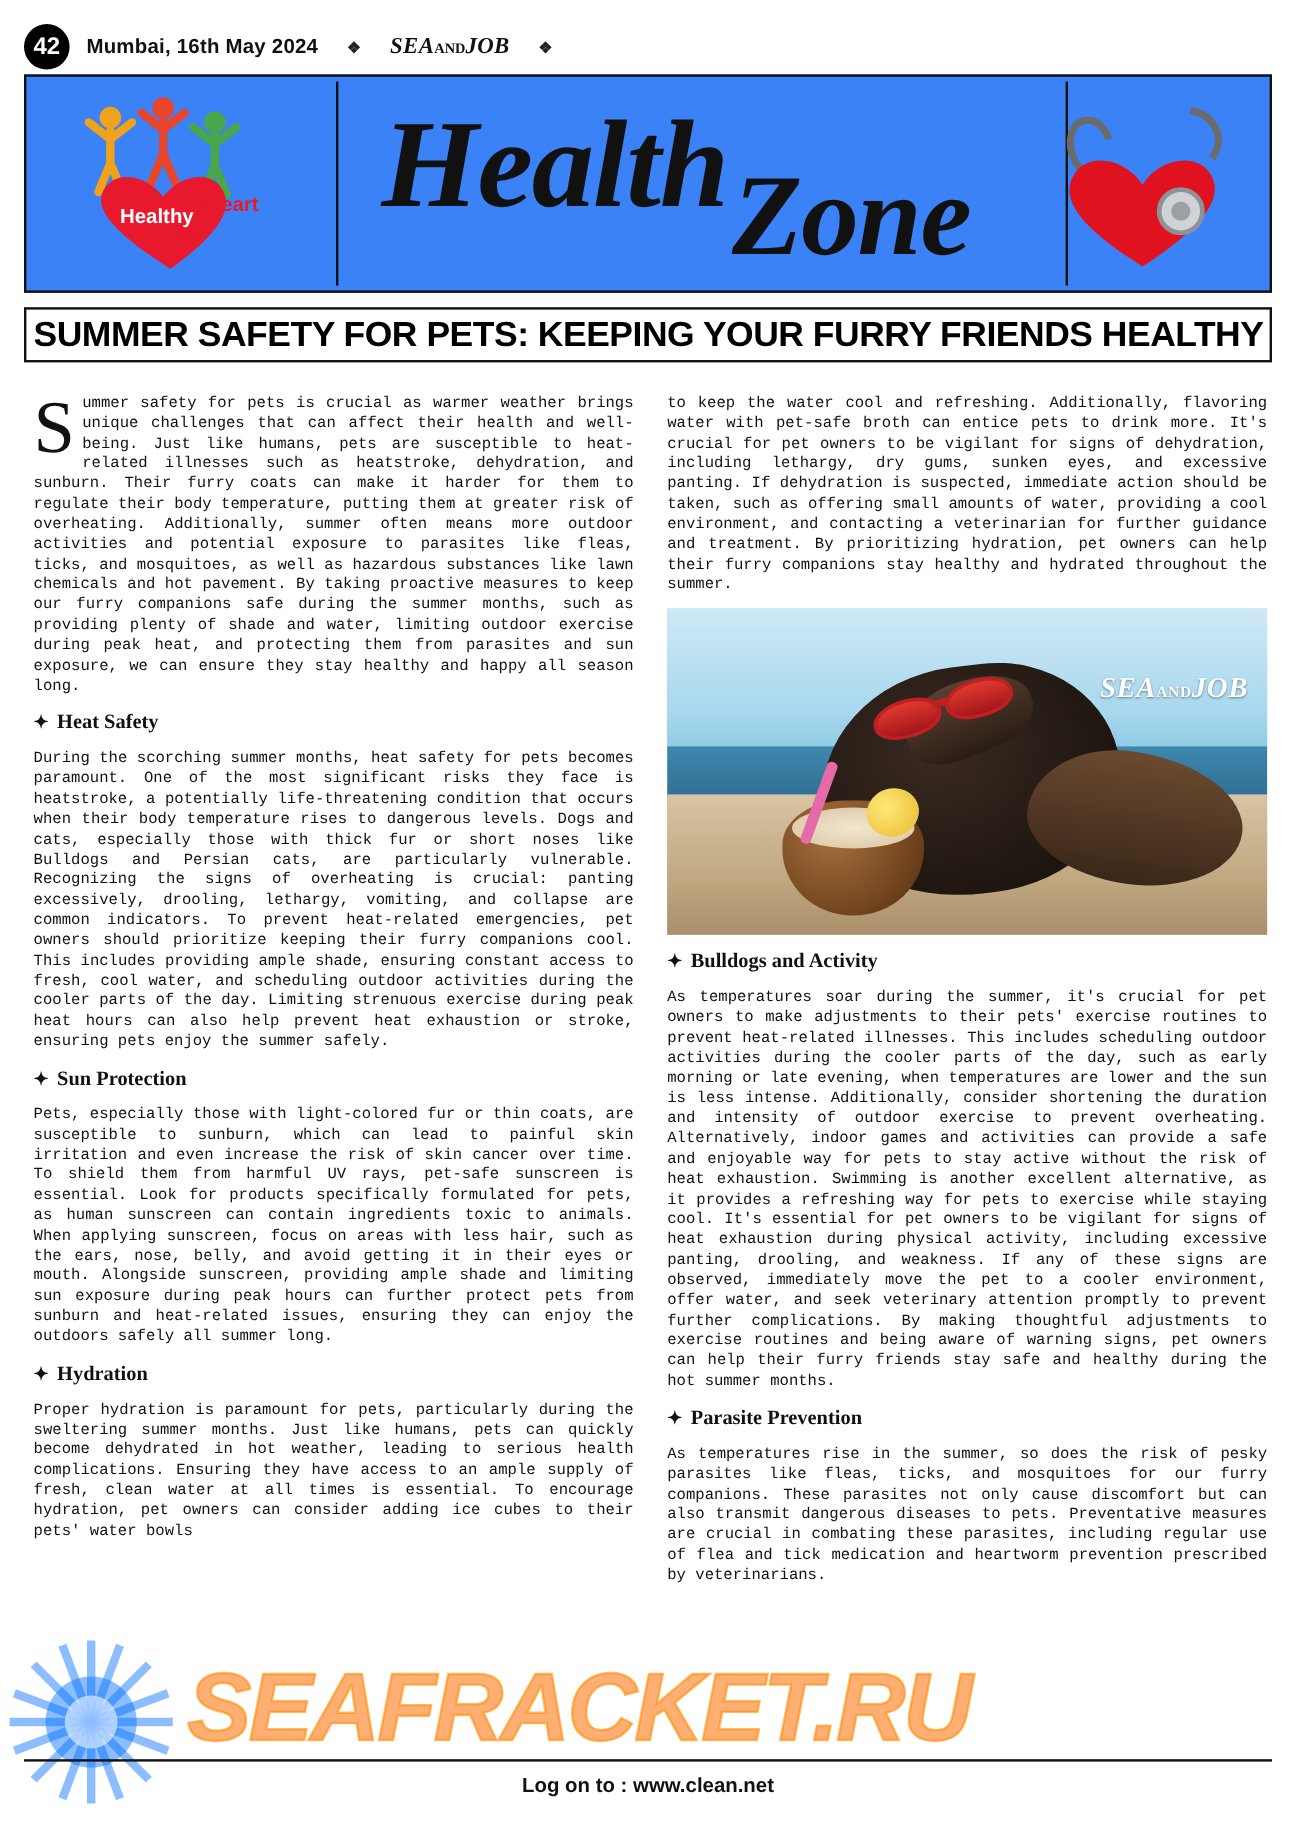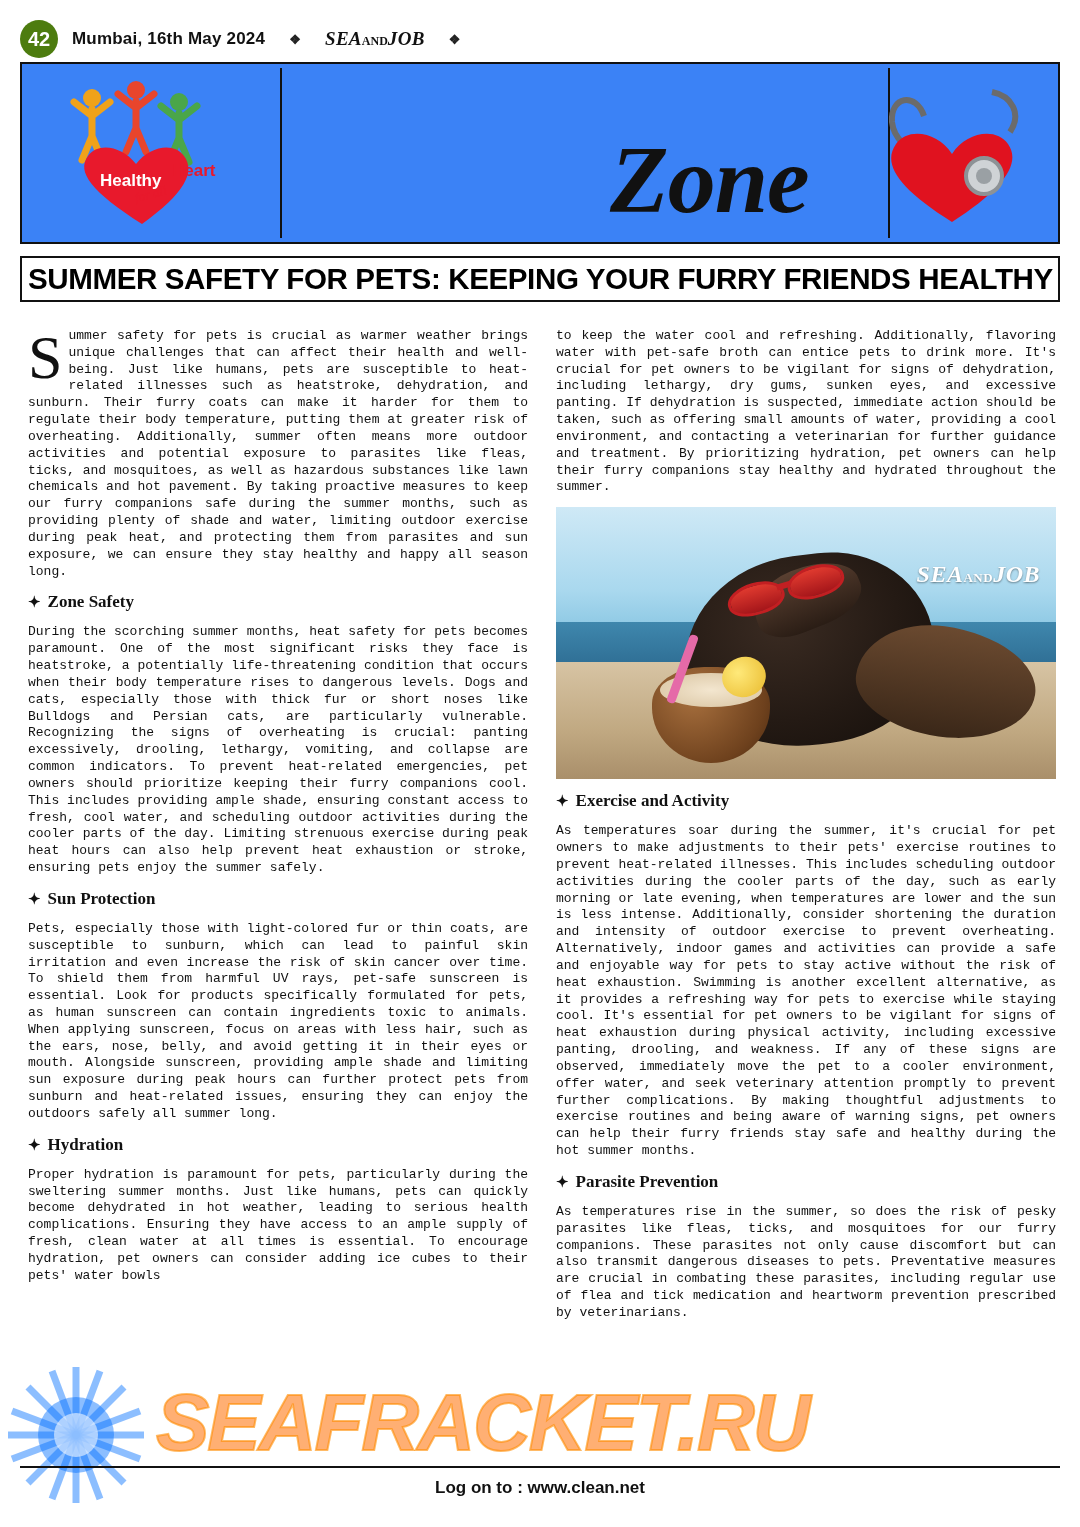--- a/index.html
+++ b/index.html
@@ -26,21 +26,21 @@
     right: 20px;
     height: 42px;
     display: flex;
     align-items: center;
     gap: 14px;
   }
   .page-number {
     width: 38px;
     height: 38px;
     border-radius: 50%;
-    background: #4d7c0f;
+    background: #000000;
     color: #fff;
     display: flex;
     align-items: center;
     justify-content: center;
     font-family: "Liberation Sans", sans-serif;
     font-size: 20px;
     font-weight: bold;
   }
   .issue-line {
     font-family: "Liberation Sans", sans-serif;
@@ -381,20 +381,21 @@
         </g>
 
         <path d="M98 148 C 48 116, 32 96, 44 80 C 54 66, 78 70, 92 88 C 106 70, 130 66, 140 80 C 152 96, 140 118, 98 148 Z" fill="#e8192c"></path>
         <text x="56" y="110" font-family="Liberation Sans, sans-serif" font-size="17" font-weight="bold" fill="#ffffff">Healthy</text>
         <text x="128" y="100" font-family="Liberation Sans, sans-serif" font-size="17" font-weight="bold" fill="#e8192c">Heart</text>
         <text x="92" y="126" font-family="Liberation Serif, serif" font-style="italic" font-size="13" fill="#e8192c" transform="rotate(-14 92 126)">for all</text>
       </svg>
     </div>
 
     <div class="zone-title">
+      <span class="w1">Health</span>
       <span class="w2">Zone</span>
     </div>
 
     <div class="heart-right">
       <svg viewBox="0 0 160 150" width="160" height="150">
         <path d="M52 36 C 44 12, 18 16, 20 42 C 22 62, 40 72, 58 78" stroke="#6b6b6b" stroke-width="6" fill="none"></path>
         <path d="M120 12 C 140 16, 150 34, 138 52" stroke="#6b6b6b" stroke-width="6" fill="none"></path>
         <path d="M80 142 C 26 108, 10 84, 24 64 C 36 47, 66 52, 80 74 C 94 52, 124 47, 136 64 C 150 84, 130 110, 80 142 Z" fill="#e0121f"></path>
         <circle cx="112" cy="96" r="18" fill="#cfd3d6" stroke="#8d9296" stroke-width="4"></circle>
         <circle cx="112" cy="96" r="8" fill="#9aa0a4"></circle>
@@ -406,21 +407,21 @@
     <h1>SUMMER SAFETY FOR PETS: KEEPING YOUR FURRY FRIENDS HEALTHY</h1>
   </div>
 
   <div class="body-wrap">
 
     <div class="col">
       <p class="dropcap">Summer safety for pets is crucial as warmer weather brings unique challenges that can affect their health and well-being. Just like humans, pets are susceptible to heat-related illnesses such as heatstroke, dehydration, and sunburn. Their furry coats can make it harder for them to regulate their body temperature, putting them at greater risk of overheating. Additionally, summer often means more outdoor activities and potential exposure to parasites like fleas, ticks, and mosquitoes, as well as hazardous substances like lawn chemicals and hot pavement. By taking proactive measures to keep our furry companions safe during the summer months, such as providing plenty of shade and water, limiting outdoor exercise during peak heat, and protecting them from parasites and sun exposure, we can ensure they stay healthy and happy all season long.</p>
 
       <h2 class="sub">
         <span class="star">✦</span>
-        <span>Zone Safety</span>
+        <span>Heat Safety</span>
       </h2>
       <p>During the scorching summer months, heat safety for pets becomes paramount. One of the most significant risks they face is heatstroke, a potentially life-threatening condition that occurs when their body temperature rises to dangerous levels. Dogs and cats, especially those with thick fur or short noses like Bulldogs and Persian cats, are particularly vulnerable. Recognizing the signs of overheating is crucial: panting excessively, drooling, lethargy, vomiting, and collapse are common indicators. To prevent heat-related emergencies, pet owners should prioritize keeping their furry companions cool. This includes providing ample shade, ensuring constant access to fresh, cool water, and scheduling outdoor activities during the cooler parts of the day. Limiting strenuous exercise during peak heat hours can also help prevent heat exhaustion or stroke, ensuring pets enjoy the summer safely.</p>
 
       <h2 class="sub">
         <span class="star">✦</span>
         <span>Sun Protection</span>
       </h2>
       <p>Pets, especially those with light-colored fur or thin coats, are susceptible to sunburn, which can lead to painful skin irritation and even increase the risk of skin cancer over time. To shield them from harmful UV rays, pet-safe sunscreen is essential. Look for products specifically formulated for pets, as human sunscreen can contain ingredients toxic to animals. When applying sunscreen, focus on areas with less hair, such as the ears, nose, belly, and avoid getting it in their eyes or mouth. Alongside sunscreen, providing ample shade and limiting sun exposure during peak hours can further protect pets from sunburn and heat-related issues, ensuring they can enjoy the outdoors safely all summer long.</p>
 
       <h2 class="sub">
@@ -448,21 +449,21 @@
         <div class="ph-coconut">
           <div class="ph-coconut-top"></div>
         </div>
         <div class="ph-straw"></div>
         <div class="ph-lemon"></div>
         <div class="ph-watermark"><span>SEA</span><span class="small">AND</span><span>JOB</span></div>
       </div>
 
       <h2 class="sub">
         <span class="star">✦</span>
-        <span>Exercise and Activity</span>
+        <span>Bulldogs and Activity</span>
       </h2>
       <p>As temperatures soar during the summer, it's crucial for pet owners to make adjustments to their pets' exercise routines to prevent heat-related illnesses. This includes scheduling outdoor activities during the cooler parts of the day, such as early morning or late evening, when temperatures are lower and the sun is less intense. Additionally, consider shortening the duration and intensity of outdoor exercise to prevent overheating. Alternatively, indoor games and activities can provide a safe and enjoyable way for pets to stay active without the risk of heat exhaustion. Swimming is another excellent alternative, as it provides a refreshing way for pets to exercise while staying cool. It's essential for pet owners to be vigilant for signs of heat exhaustion during physical activity, including excessive panting, drooling, and weakness. If any of these signs are observed, immediately move the pet to a cooler environment, offer water, and seek veterinary attention promptly to prevent further complications. By making thoughtful adjustments to exercise routines and being aware of warning signs, pet owners can help their furry friends stay safe and healthy during the hot summer months.</p>
 
       <h2 class="sub">
         <span class="star">✦</span>
         <span>Parasite Prevention</span>
       </h2>
       <p>As temperatures rise in the summer, so does the risk of pesky parasites like fleas, ticks, and mosquitoes for our furry companions. These parasites not only cause discomfort but can also transmit dangerous diseases to pets. Preventative measures are crucial in combating these parasites, including regular use of flea and tick medication and heartworm prevention prescribed by veterinarians.</p>
     </div>
   </div>

